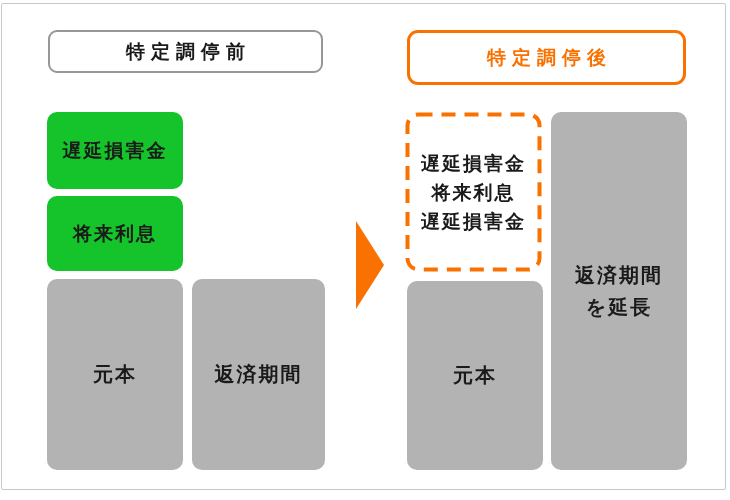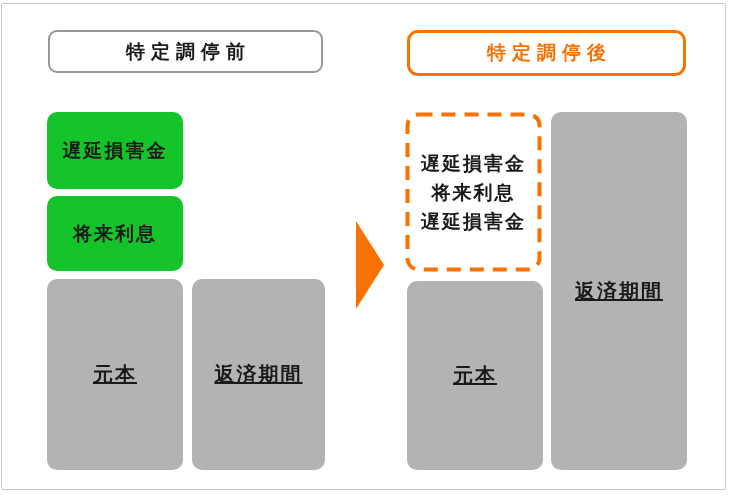--- a/index.html
+++ b/index.html
@@ -32,21 +32,21 @@
   .hdr-before {
     left: 48px; top: 30px; width: 275px; height: 43px;
     background: #ffffff;
     border: 2px solid #979797;
     border-radius: 9px;
     font-size: 19px;
     letter-spacing: 6px;
     text-indent: 6px;
   }
   .hdr-after {
-    left: 407px; top: 30px; width: 279px; height: 46px;
+    left: 407px; top: 30px; width: 279px; height: 55px;
     background: #ffffff;
     border: 3px solid #f97100;
     border-radius: 11px;
     color: #f97100;
     font-size: 19px;
     letter-spacing: 6px;
     text-indent: 6px;
   }
   .greenbox {
     background: #15c32a;
@@ -54,21 +54,20 @@
     font-size: 19px;
     letter-spacing: 2px;
   }
   .green-1 { left: 47px; top: 112px; width: 136px; height: 77px; }
   .green-2 { left: 47px; top: 196px; width: 136px; height: 75px; }
   .graybox {
     background: #b3b3b3;
     border-radius: 10px;
     font-size: 20px;
     letter-spacing: 2px;
-    text-decoration: underline;
   }
   .principal-left  { left: 47px;  top: 279px; width: 136px; height: 191px; }
   .period-left     { left: 192px; top: 279px; width: 133px; height: 191px; }
   .principal-right { left: 407px; top: 281px; width: 136px; height: 189px; }
   .tall-right      { left: 551px; top: 112px; width: 136px; height: 358px; }
   .tall-right .lines { line-height: 32px; }
   .arrow {
     position: absolute;
     left: 356px; top: 221px;
     width: 0; height: 0;
@@ -133,16 +132,17 @@
     </div>
   </div>
 
   <div class="box graybox principal-right">
     <span>元本</span>
   </div>
 
   <div class="box graybox tall-right">
     <div class="lines">
       <span>返済期間</span>
+      <span>を延長</span>
     </div>
   </div>
 
 </div>
 
 </body></html>

